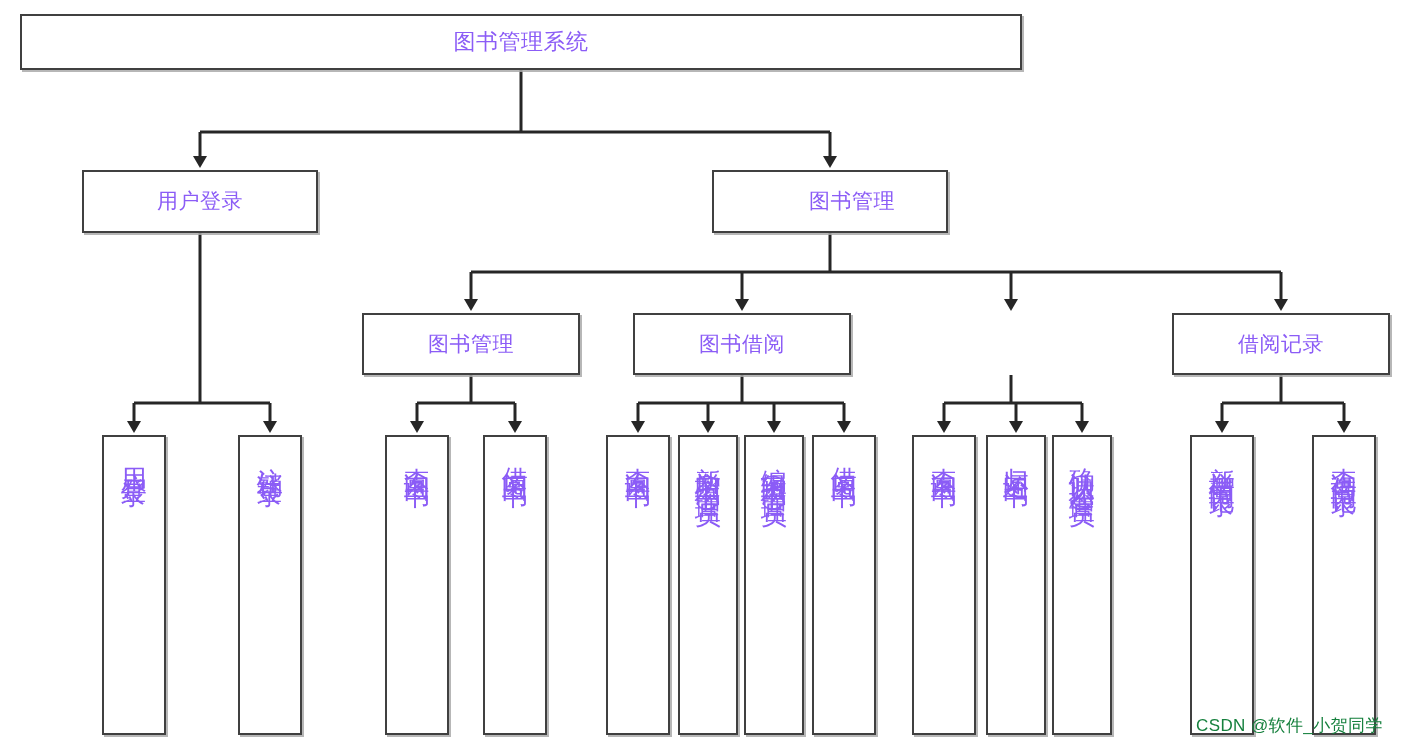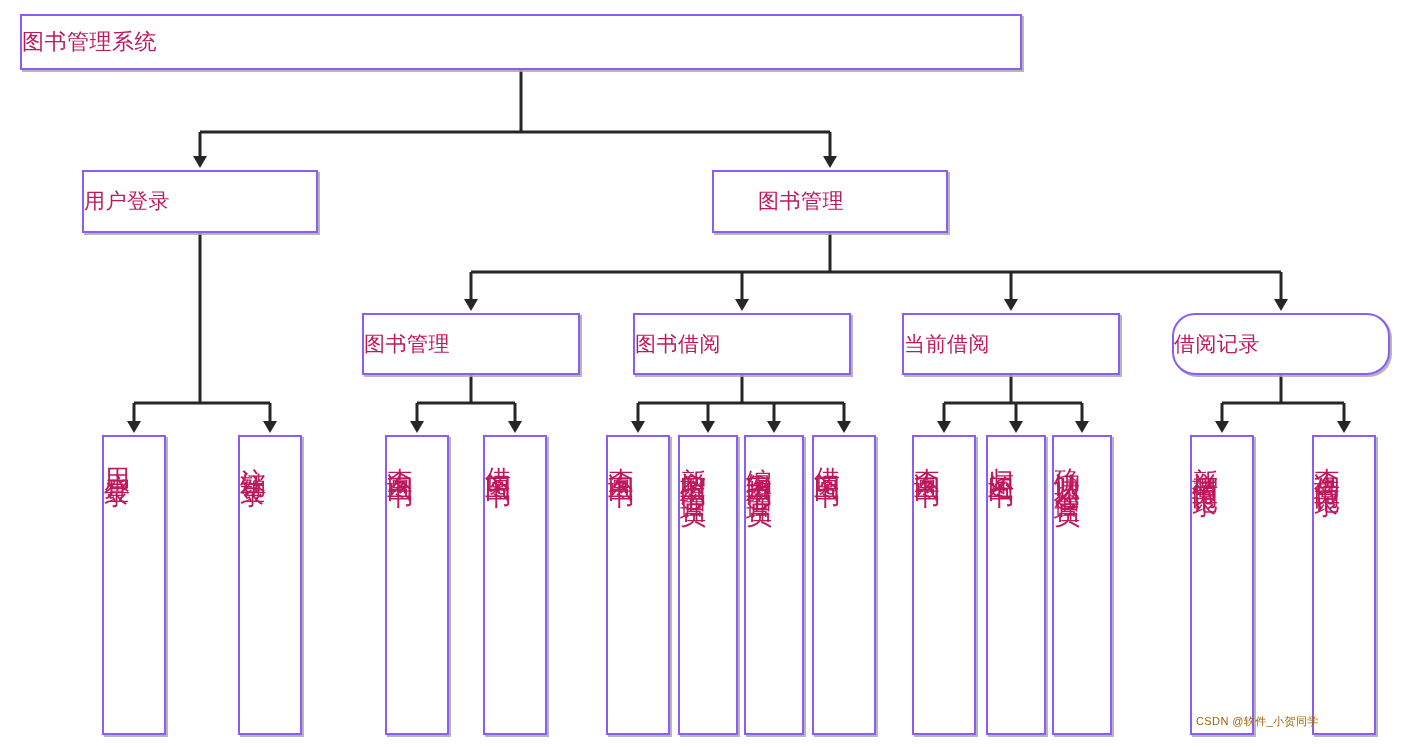--- a/index.html
+++ b/index.html
@@ -6,24 +6,24 @@
   body{
     width:1405px;height:747px;overflow:hidden;
     font-family:"Liberation Sans","DejaVu Sans",sans-serif;
   }
   #stage{position:relative;width:1405px;height:747px;background:#fff;}
   svg#wires{position:absolute;left:0;top:0;width:1405px;height:747px;}
 
   .node{
     position:absolute;box-sizing:border-box;
     background:#ffffff;
-    border:2px solid #8b5cf6;
+    border:2px solid #404040;
     box-shadow:2px 2px 0 0 rgba(170,170,170,.85);
-    display:flex;align-items:center;justify-content:flex-start;
-    color:#be185d;
+    display:flex;align-items:center;justify-content:center;
+    color:#8b5cf6;
   }
   .node .lbl{
     display:block;
     line-height:1.18;
     letter-spacing:.5px;
     white-space:nowrap;
     text-align:center;
   }
   .node.h .lbl{font-size:21px;}
   .node.root .lbl{font-size:22px;}
@@ -34,22 +34,22 @@
     writing-mode:vertical-rl;
     text-orientation:upright;
     font-size:26px;
     line-height:1.02;
     letter-spacing:5px;
     white-space:nowrap;
   }
 
   .watermark{
     position:absolute;
-    color:#a16207;
-    font-size:11px;
+    color:#15803d;
+    font-size:17px;
     white-space:nowrap;
     pointer-events:none;
     letter-spacing:.4px;
   }
 </style>
 </head>
 <body>
 
 <div id="stage">
 
@@ -106,24 +106,21 @@
   <div class="node h" style="left: 712px; top: 170px; width: 236px; height: 63px; padding-left: 44px;">
     <span class="lbl">图书管理</span>
   </div>
 
   <div class="node h" style="left: 362px; top: 313px; width: 218px; height: 62px;">
     <span class="lbl">图书管理</span>
   </div>
   <div class="node h" style="left: 633px; top: 313px; width: 218px; height: 62px;">
     <span class="lbl">图书借阅</span>
   </div>
-  <div class="node h" style="left: 902px; top: 313px; width: 218px; height: 62px;">
-    <span class="lbl">当前借阅</span>
-  </div>
-  <div class="node h" style="left: 1172px; top: 313px; width: 218px; height: 62px; border-radius: 23px;">
+  <div class="node h" style="left: 1172px; top: 313px; width: 218px; height: 62px;">
     <span class="lbl">借阅记录</span>
   </div>
 
   <div class="node leaf" style="left: 102px; top: 435px; width: 64px; height: 300px;">
       <span class="lbl">用户登录</span>
     </div>
   <div class="node leaf" style="left: 238px; top: 435px; width: 64px; height: 300px;">
       <span class="lbl">注销登录</span>
     </div>
   <div class="node leaf" style="left: 385px; top: 435px; width: 64px; height: 300px;">

